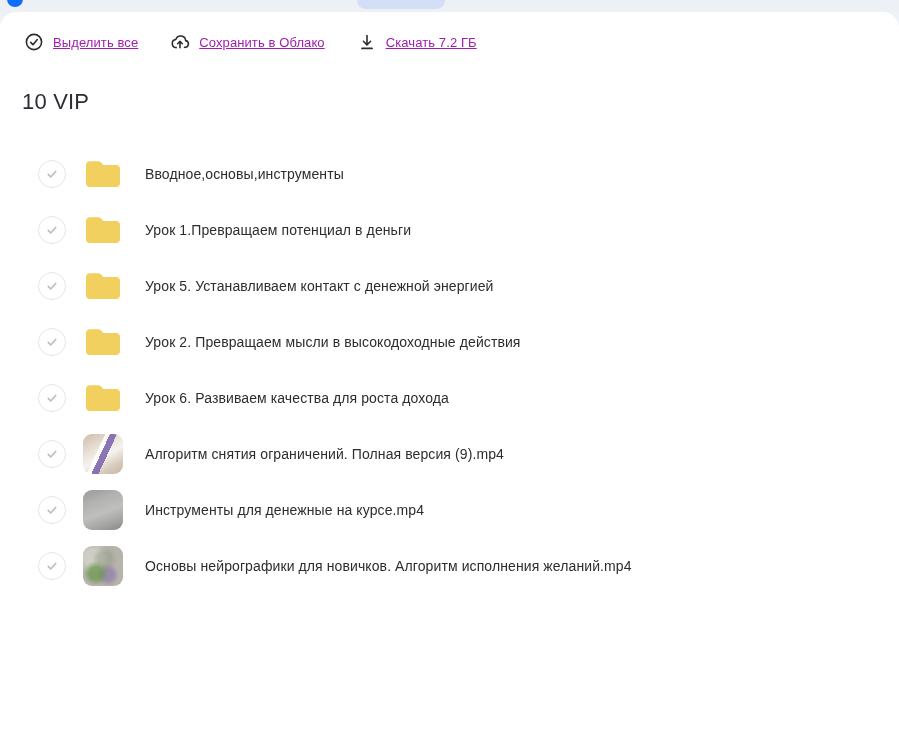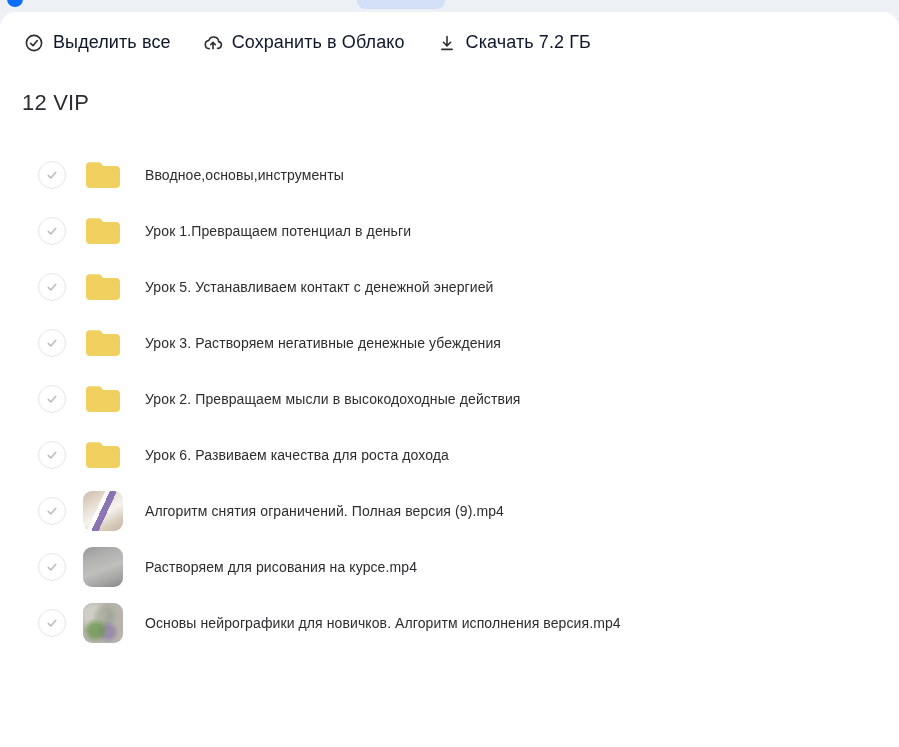--- a/index.html
+++ b/index.html
@@ -11,21 +11,21 @@
   }
   .top-strip{position:absolute;top:0;left:0;width:899px;height:12px;background:#edf0f5;}
   .favicon-dot{position:absolute;left:7px;top:-9px;width:16px;height:16px;border-radius:50%;background:#0d6efd;}
   .top-pill{position:absolute;left:357px;top:-8px;width:88px;height:17px;border-radius:9px;background:#d2dff6;}
   .card{
     position:absolute;top:12px;left:0;right:0;bottom:0;
     background:#ffffff;border-radius:16px 16px 0 0;
   }
   .toolbar{display:flex;align-items:center;gap:32px;padding:20px 0 0 24px;}
   .tb-btn{display:flex;align-items:center;gap:9px;cursor:pointer;background:none;border:none;padding:0;}
-  .tb-btn span{font-size:18px;color:#0f172a;letter-spacing:.1px;}
+  .tb-btn span{font-size:13px;color:#a21caf;letter-spacing:.1px;text-decoration:underline;}
   .tb-icon{width:20px;height:20px;display:block;}
   .tb-icon svg{display:block;}
   .page-title{margin:37px 0 0 22px;font-size:22px;font-weight:500;color:#2b2d33;letter-spacing:.2px;}
   .file-list{margin-top:31px;padding-left:38px;}
   .file-row{display:flex;align-items:center;height:56px;cursor:pointer;}
   .row-checkbox{
     width:28px;height:28px;border-radius:50%;
     border:1px solid #e4e6e9;background:#fff;
     display:flex;align-items:center;justify-content:center;
     box-sizing:border-box;flex:none;
@@ -78,21 +78,21 @@
       <span class="tb-icon">
         <svg width="20" height="20" viewBox="0 0 20 20" fill="none" stroke="#2c2d2e" stroke-width="1.6" stroke-linecap="round" stroke-linejoin="round">
           <path d="M10 3.5 V12.6 M6.4 9.3 L10 12.9 L13.6 9.3"></path>
           <path d="M5 16.4 H15" stroke-width="1.8"></path>
         </svg>
       </span>
       <span>Скачать 7.2 ГБ</span>
     </button>
   </div>
 
-  <div class="page-title">12 VIP</div>
+  <div class="page-title">10 VIP</div>
 
   <div class="file-list">
       <div class="file-row">
     <div class="row-checkbox">
       <svg width="14" height="14" viewBox="0 0 14 14" fill="none" stroke="#b7bbc1" stroke-width="1.5" stroke-linecap="round" stroke-linejoin="round">
         <path d="M3.2 7.4 L5.8 10 L10.8 4.2"></path>
       </svg>
     </div>
     <div class="icon-slot">
           <svg class="folder-svg" width="40" height="32" viewBox="0 0 40 32">
@@ -131,33 +131,20 @@
     <div class="row-checkbox">
       <svg width="14" height="14" viewBox="0 0 14 14" fill="none" stroke="#b7bbc1" stroke-width="1.5" stroke-linecap="round" stroke-linejoin="round">
         <path d="M3.2 7.4 L5.8 10 L10.8 4.2"></path>
       </svg>
     </div>
     <div class="icon-slot">
           <svg class="folder-svg" width="40" height="32" viewBox="0 0 40 32">
             <path fill="#f2d05f" d="M3 7 C3 4.8 4.6 3.2 6.8 3.2 H15.2 C16.3 3.2 17.2 3.6 17.9 4.3 L20.4 6.9 H33.2 C35.4 6.9 37 8.5 37 10.7 V25.2 C37 27.4 35.4 29 33.2 29 H6.8 C4.6 29 3 27.4 3 25.2 Z"></path>
           </svg>
         </div>
-    <div class="file-label">Урок 3. Растворяем негативные денежные убеждения</div>
-  </div>
-      <div class="file-row">
-    <div class="row-checkbox">
-      <svg width="14" height="14" viewBox="0 0 14 14" fill="none" stroke="#b7bbc1" stroke-width="1.5" stroke-linecap="round" stroke-linejoin="round">
-        <path d="M3.2 7.4 L5.8 10 L10.8 4.2"></path>
-      </svg>
-    </div>
-    <div class="icon-slot">
-          <svg class="folder-svg" width="40" height="32" viewBox="0 0 40 32">
-            <path fill="#f2d05f" d="M3 7 C3 4.8 4.6 3.2 6.8 3.2 H15.2 C16.3 3.2 17.2 3.6 17.9 4.3 L20.4 6.9 H33.2 C35.4 6.9 37 8.5 37 10.7 V25.2 C37 27.4 35.4 29 33.2 29 H6.8 C4.6 29 3 27.4 3 25.2 Z"></path>
-          </svg>
-        </div>
     <div class="file-label">Урок 2. Превращаем мысли в высокодоходные действия</div>
   </div>
       <div class="file-row">
     <div class="row-checkbox">
       <svg width="14" height="14" viewBox="0 0 14 14" fill="none" stroke="#b7bbc1" stroke-width="1.5" stroke-linecap="round" stroke-linejoin="round">
         <path d="M3.2 7.4 L5.8 10 L10.8 4.2"></path>
       </svg>
     </div>
     <div class="icon-slot">
           <svg class="folder-svg" width="40" height="32" viewBox="0 0 40 32">
@@ -179,27 +166,27 @@
   </div>
       <div class="file-row">
     <div class="row-checkbox">
       <svg width="14" height="14" viewBox="0 0 14 14" fill="none" stroke="#b7bbc1" stroke-width="1.5" stroke-linecap="round" stroke-linejoin="round">
         <path d="M3.2 7.4 L5.8 10 L10.8 4.2"></path>
       </svg>
     </div>
     <div class="icon-slot">
           <div class="thumb thumb-gray"></div>
         </div>
-    <div class="file-label">Растворяем для рисования на курсе.mp4</div>
+    <div class="file-label">Инструменты для денежные на курсе.mp4</div>
   </div>
       <div class="file-row">
     <div class="row-checkbox">
       <svg width="14" height="14" viewBox="0 0 14 14" fill="none" stroke="#b7bbc1" stroke-width="1.5" stroke-linecap="round" stroke-linejoin="round">
         <path d="M3.2 7.4 L5.8 10 L10.8 4.2"></path>
       </svg>
     </div>
     <div class="icon-slot">
           <div class="thumb thumb-neuro"></div>
         </div>
-    <div class="file-label">Основы нейрографики для новичков. Алгоритм исполнения версия.mp4</div>
+    <div class="file-label">Основы нейрографики для новичков. Алгоритм исполнения желаний.mp4</div>
   </div>
     </div>
 </div>
 
 </body></html>

